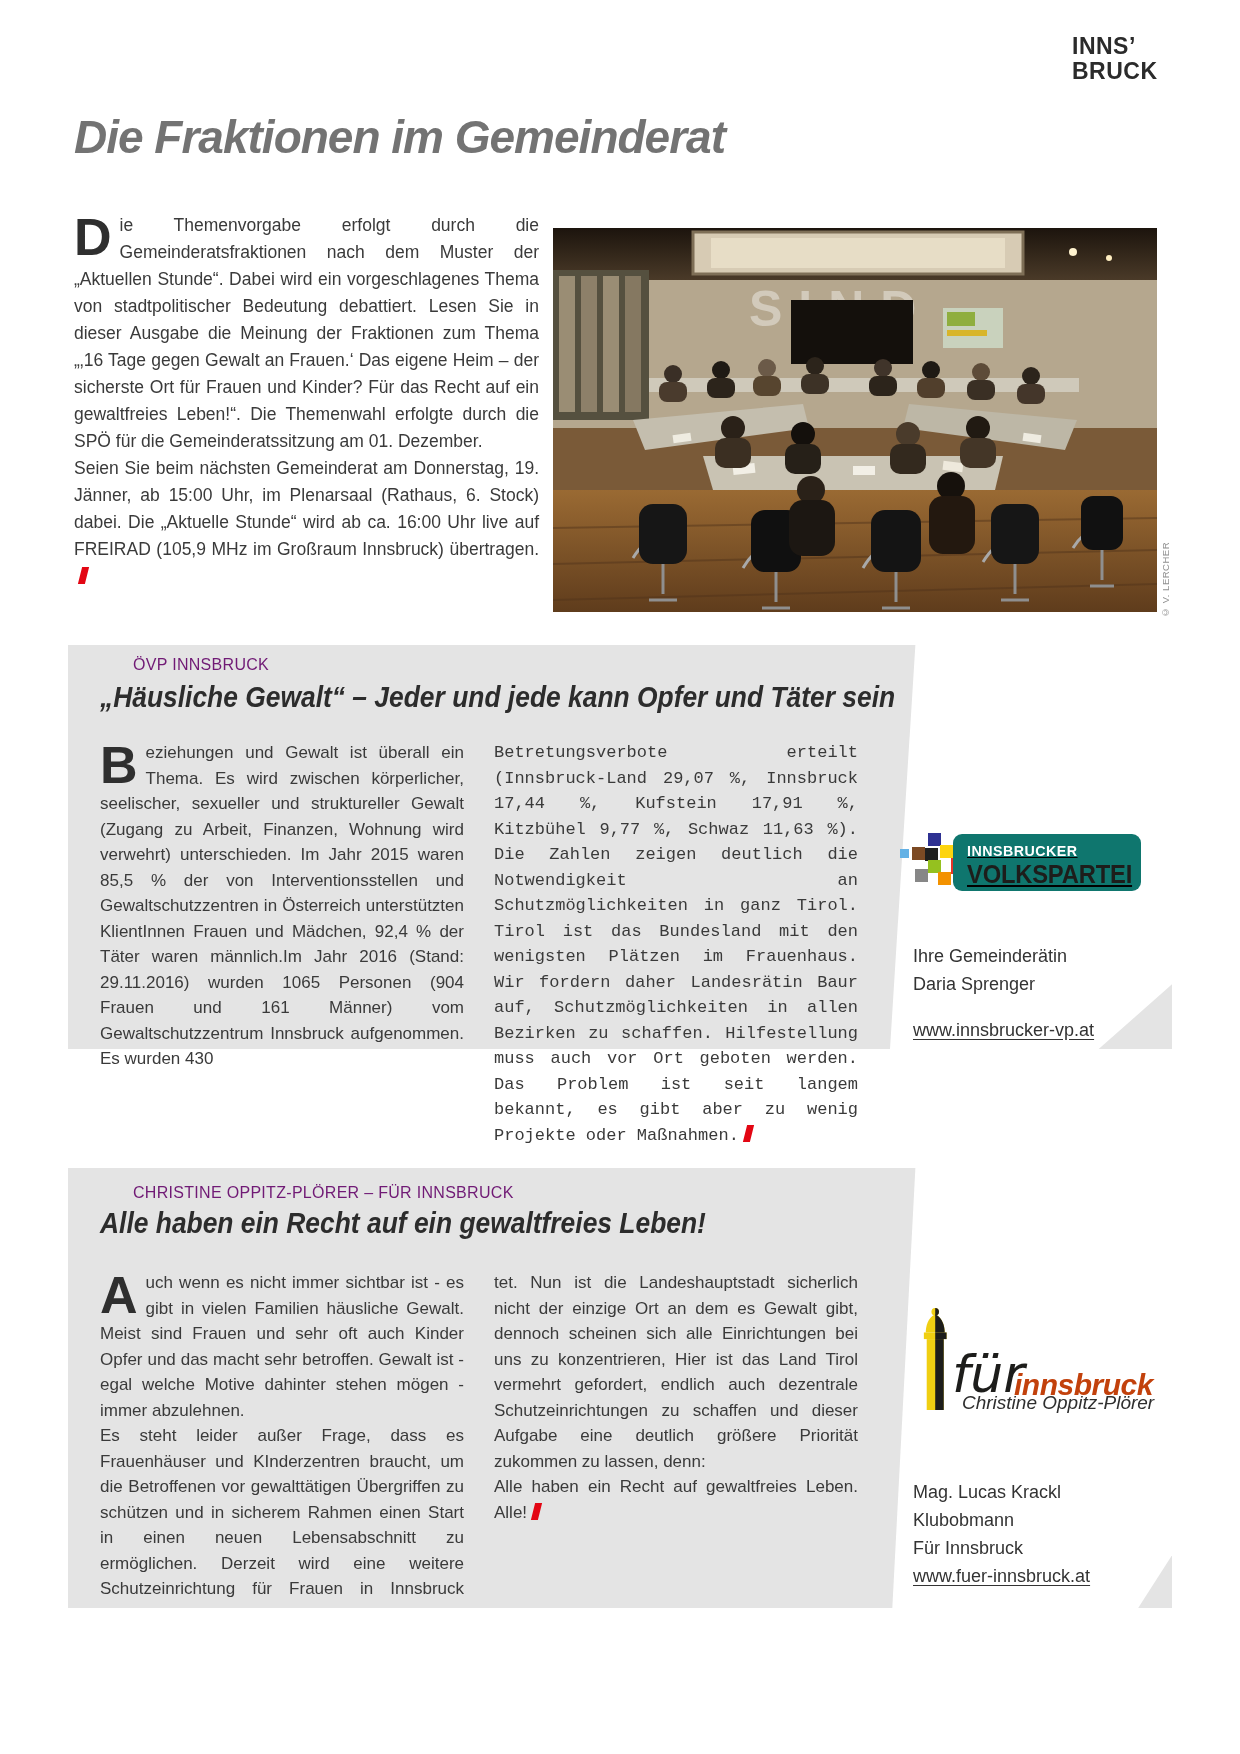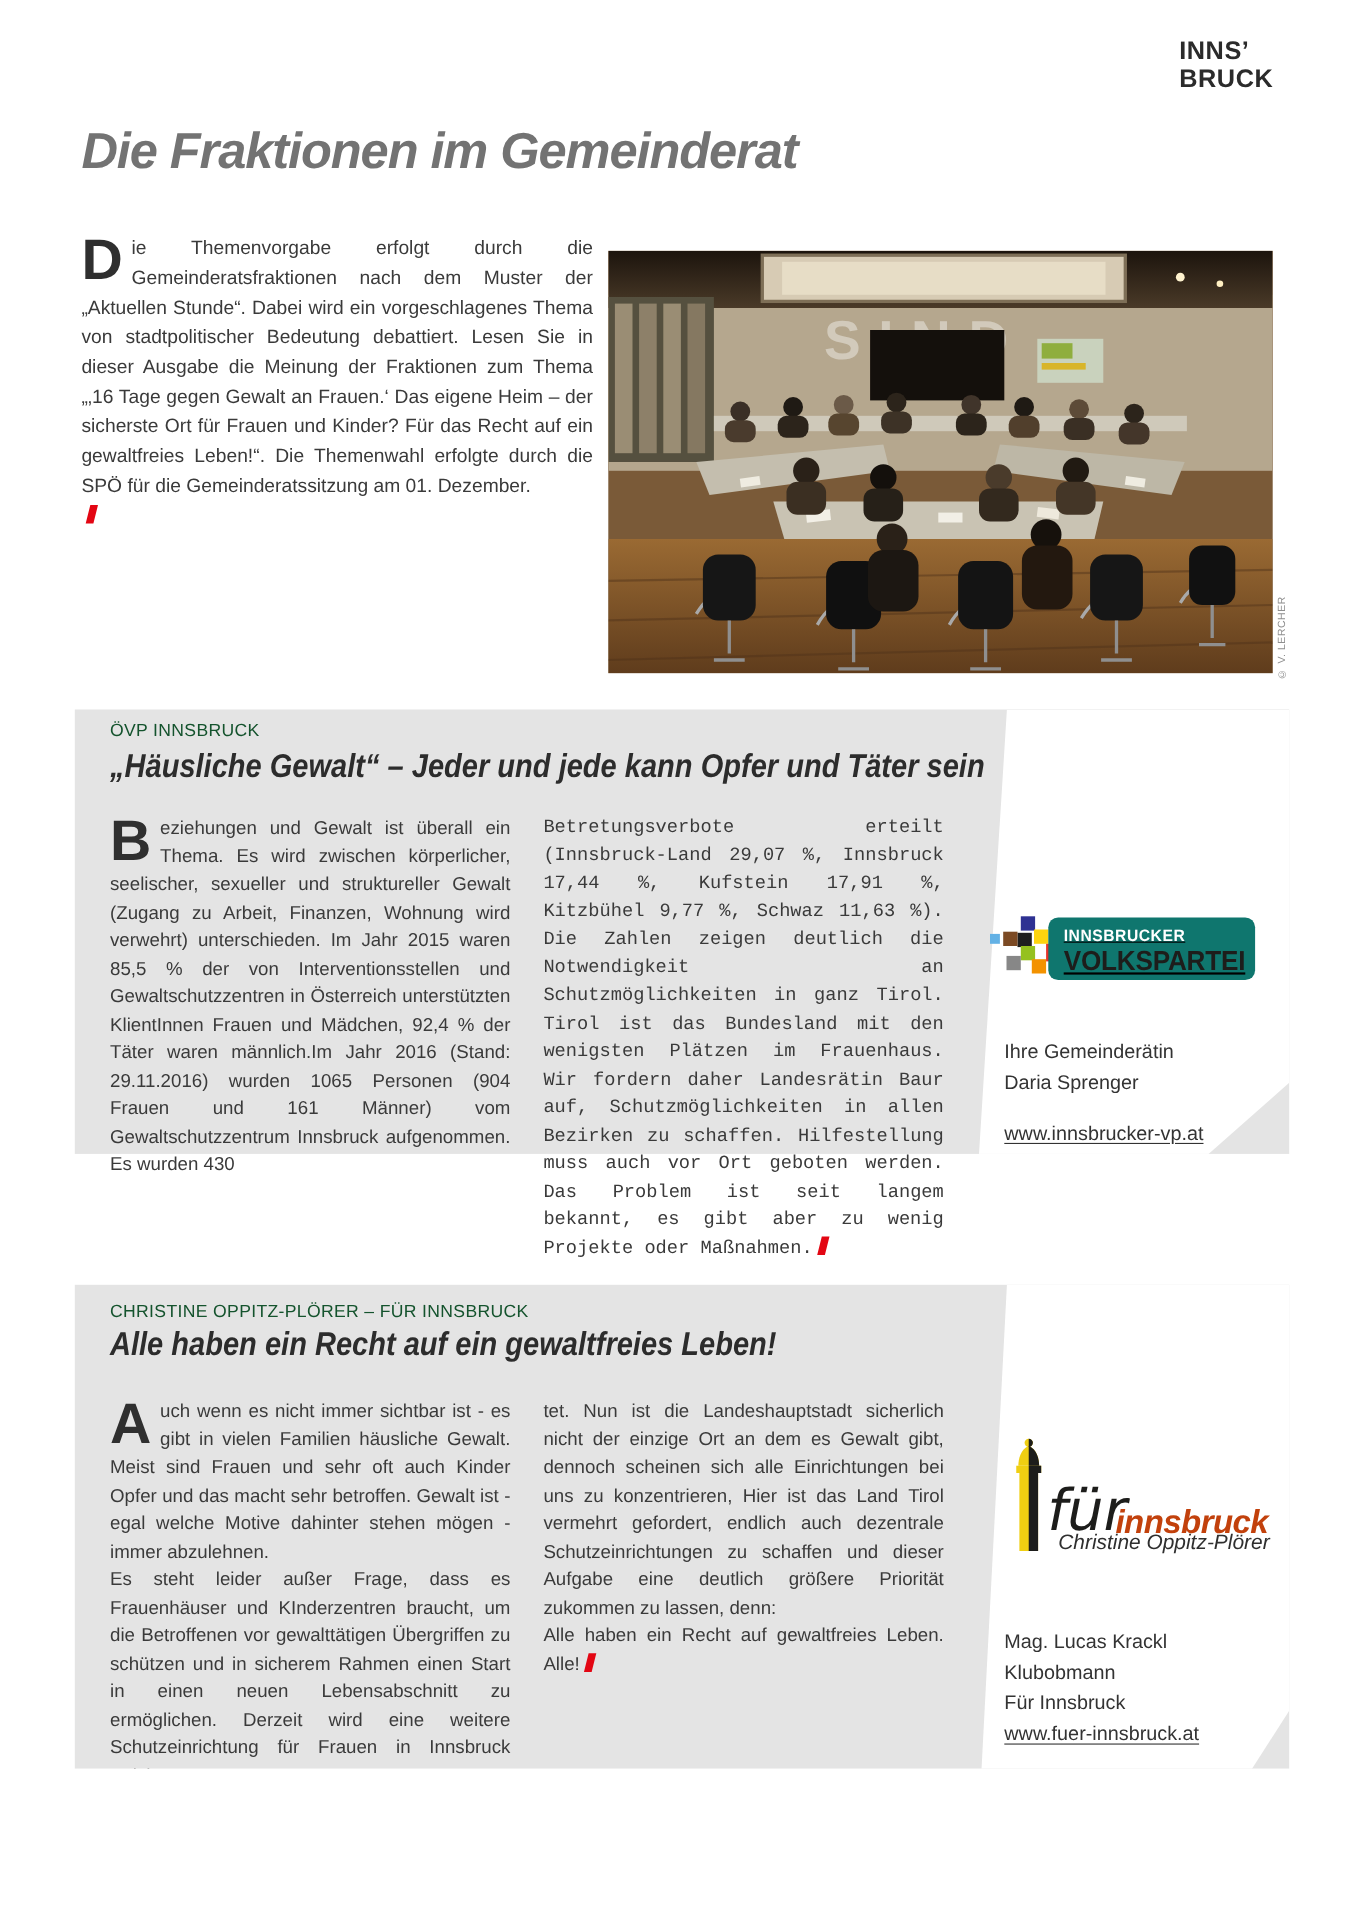--- a/index.html
+++ b/index.html
@@ -34,21 +34,21 @@
   
   .gbox{background:#e4e4e4;}
   .box1{left:68px;top:645px;width:1104px;height:404px;}
   .box2{left:68px;top:1168px;width:1104px;height:484px;}
   .panel{background:#ffffff;}
   .panel1{left:890px;top:645px;width:282px;height:404px;
           clip-path:polygon(9% 0,100% 0,100% 84%,74% 100%,0 100%);}
   .panel2{left:890px;top:1168px;width:282px;height:484px;
           clip-path:polygon(9% 0,100% 0,100% 80%,78% 100%,0 100%);}
 
-  .sec-label{font-size:16px;color:#14532d;letter-spacing:.3px;white-space:nowrap;}
+  .sec-label{font-size:16px;color:#701a75;letter-spacing:.3px;white-space:nowrap;margin-left:33px;}
   .sec-head{font-size:30px;font-weight:bold;font-style:italic;color:#2c2c2c;
             transform:scaleX(.88);transform-origin:left top;white-space:nowrap;}
 
   .col{width:364px;font-size:17px;line-height:25.5px;text-align:justify;color:#3a3a3a;}
   .col p{margin:0;}
 
   
   .sq{position:absolute;width:13px;height:13px;}
   .vp-rect{left:953px;top:834px;width:188px;height:57px;background:#0f766e;
            border-radius:9px;overflow:hidden;text-decoration:underline;}
@@ -82,21 +82,21 @@
 
   <div class="abs brand">
     <div>INNS’</div>
     <div>BRUCK</div>
   </div>
 
   <div class="abs page-title">Die Fraktionen im Gemeinderat</div>
 
   <div class="abs intro">
     <p><span class="dropcap">D</span><span>ie Themenvorgabe erfolgt durch die Gemeinderatsfraktionen nach dem Muster der „Aktuellen Stunde“. Dabei wird ein vorgeschlagenes Thema von stadtpolitischer Bedeutung debattiert. Lesen Sie in dieser Ausgabe die Meinung der Fraktionen zum Thema „‚16 Tage gegen Gewalt an Frauen.‘ Das eigene Heim – der sicherste Ort für Frauen und Kinder? Für das Recht auf ein gewaltfreies Leben!“. Die Themenwahl erfolgte durch die SPÖ für die Gemeinderatssitzung am 01. Dezember.</span></p>
-    <p><span class="slash"></span></p>
+    <p><span>Seien Sie beim nächsten Gemeinderat am Donnerstag, 19. Jänner, ab 15:00 Uhr, im Plenarsaal (Rathaus, 6. Stock) dabei. Die „Aktuelle Stunde“ wird ab ca. 16:00 Uhr live auf FREIRAD (105,9 MHz im Großraum Innsbruck) übertragen.</span><span class="slash"></span></p>
   </div>
 
   <div class="abs photo">
     <svg width="604" height="384" viewBox="0 0 604 384">
       <defs>
         <linearGradient id="ceil" x1="0" y1="0" x2="0" y2="1">
           <stop offset="0" stop-color="#1c140d"></stop>
             <stop offset="1" stop-color="#4a3a28"></stop>
         </linearGradient>
         <linearGradient id="floor" x1="0" y1="0" x2="0" y2="1">

